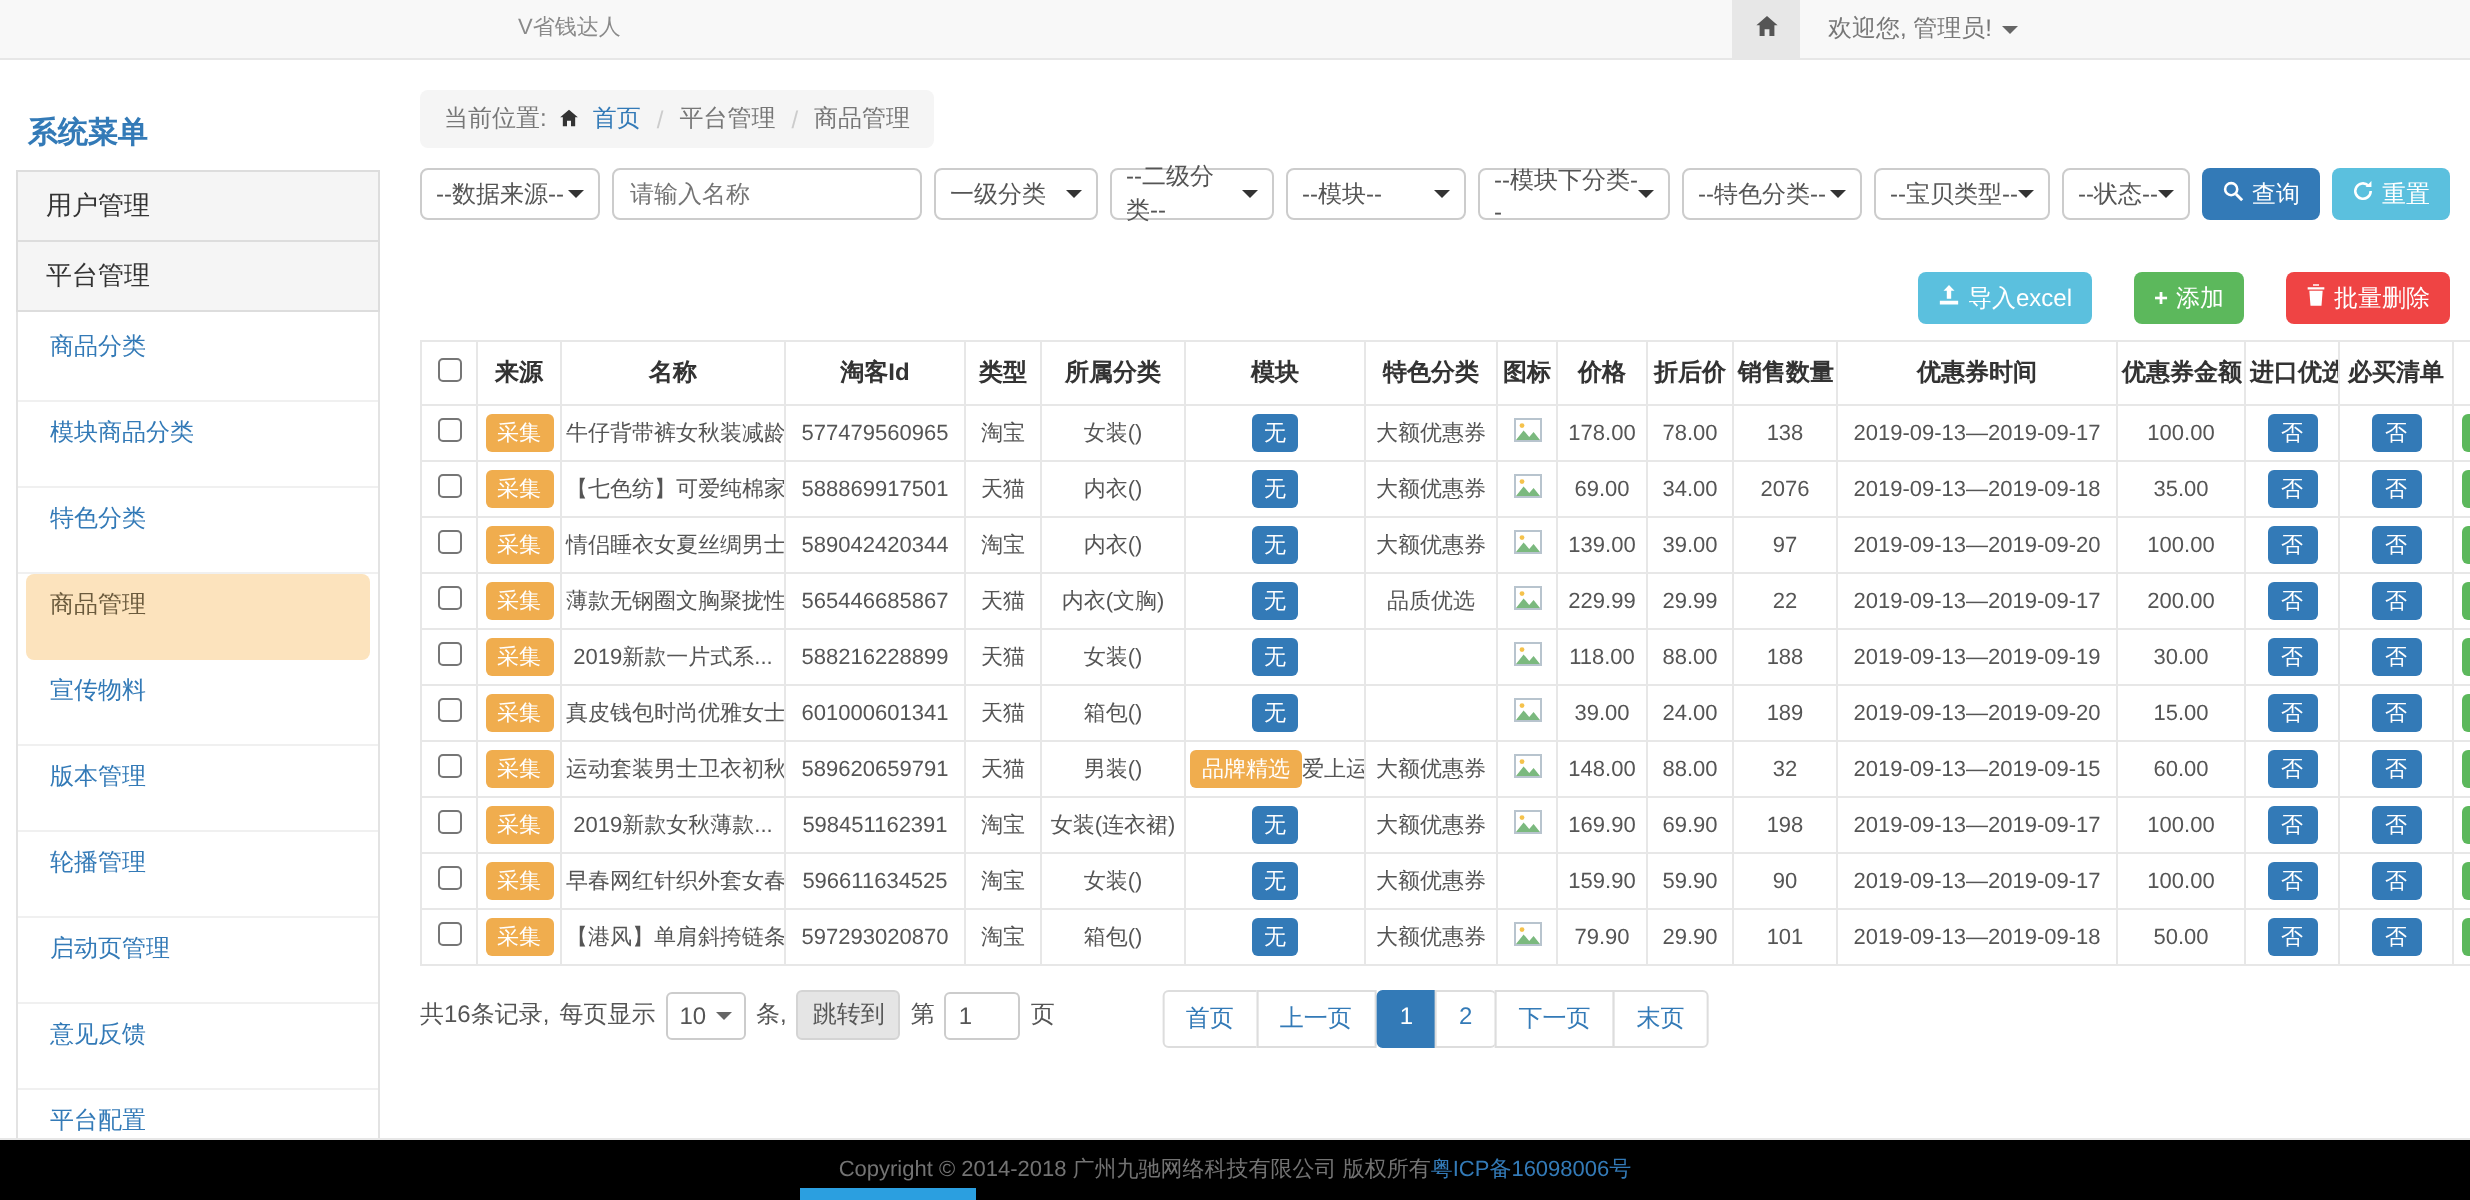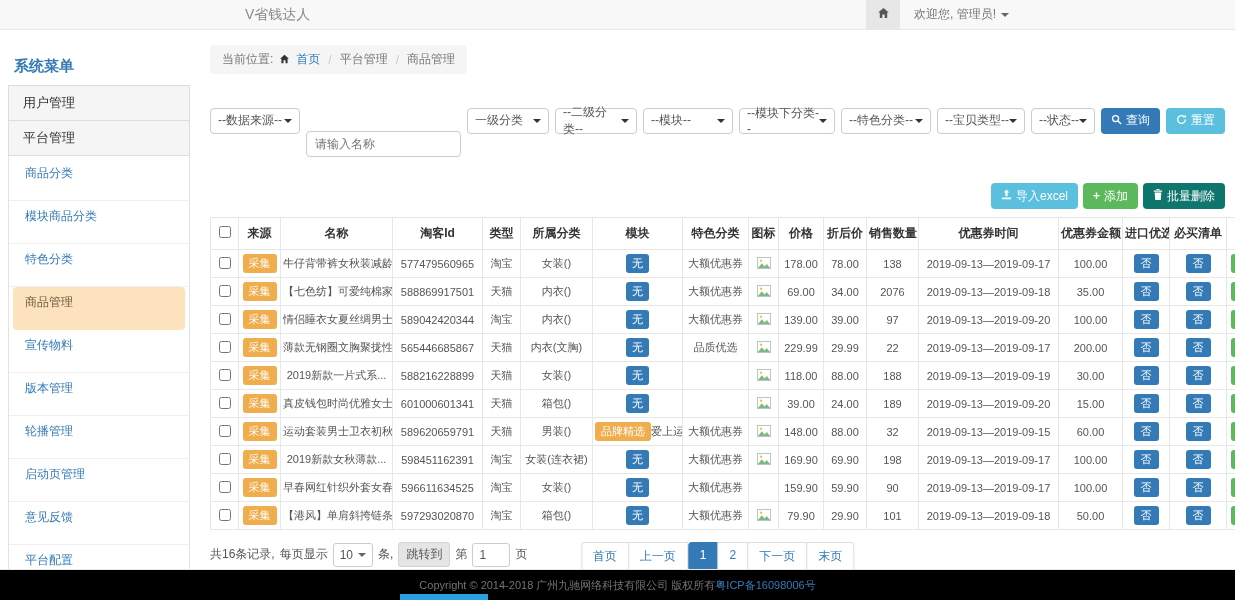--- a/index.html
+++ b/index.html
@@ -2,21 +2,21 @@
 <html><head>
 <meta charset="utf-8">
 <style>
   * { margin:0; padding:0; box-sizing:border-box; }
   html,body { width:1235px; height:600px; overflow:hidden; background:#fff;
               font-family:"Liberation Sans","DejaVu Sans",sans-serif; font-size:12px; color:#555; }
 
   
   .topbar { position:absolute; left:0; top:0; width:1235px; height:30px;
             background:#f8f8f8; border-bottom:1px solid #e7e7e7; z-index:20; }
-  .brand { position:absolute; left:245px; top:0; line-height:29px; font-size:14px; color:#8a8a8a; }
+  .brand { position:absolute; left:259px; top:0; line-height:29px; font-size:11px; color:#8a8a8a; }
   .topbar-right { position:absolute; left:866px; top:0; height:29px; display:flex; align-items:center; }
   .home-btn { width:34px; height:29px; background:#e7e7e7; display:flex; align-items:center; justify-content:center; }
   .welcome { margin-left:14px; color:#777; display:flex; align-items:center; gap:5px; cursor:pointer; }
   .caret { display:inline-block; width:0; height:0; border-left:4px solid transparent;
            border-right:4px solid transparent; border-top:4px solid #666; }
 
   
   .sidebar { position:absolute; left:8px; top:48px; width:182px; z-index:5; }
   .side-title { color:#337ab7; font-size:15px; font-weight:bold; padding:9px 6px 10px 6px; }
   .side-group { background:#f5f5f5; border:1px solid #ddd; margin-top:-1px;
@@ -41,23 +41,23 @@
          padding:0 7px; color:#555; cursor:pointer; flex:0 0 auto; }
   .sel .caret { border-top-color:#333; }
   .txt-input { height:26px; border:1px solid #ccc; border-radius:4px; padding:0 8px;
                font-size:12px; color:#555; font-family:inherit; }
   .btn { height:26px; border:none; border-radius:4px; color:#fff; font-size:12px;
          display:inline-flex; align-items:center; gap:4px; padding:0 10px; cursor:pointer;
          font-family:inherit; }
   .btn-primary { background:#337ab7; }
   .btn-info    { background:#5bc0de; }
   .btn-success { background:#5cb85c; }
-  .btn-danger  { background:#0f766e; }
-
-  .toolbar { display:flex; justify-content:flex-end; gap:5px; margin-top:26px; }
+  .btn-danger  { background:#ef4444; }
+
+  .toolbar { display:flex; justify-content:flex-end; gap:21px; margin-top:26px; }
 
   
   table { width:100%; border-collapse:collapse; table-layout:fixed; margin-top:8px;
           font-size:11px; }
   th, td { border:1px solid #e7e7e7; text-align:center; white-space:nowrap; overflow:hidden; }
   th { padding:7px 2px; color:#333; font-size:12px; font-weight:bold; background:#fff;margin-top:20px; }
   td { padding:4px 2px; color:#555; height:27px; }
   .badge { display:inline-block; color:#fff; border-radius:3px; padding:2px 6px; font-size:11px; }
   .bg-orange { background:#f0ad4e; }
   .bg-blue   { background:#337ab7; }
@@ -154,21 +154,21 @@
     <span>平台管理</span>
     <span class="sep">/</span>
     <span>商品管理</span>
   </div>
 
   <div class="filter-row">
     <div class="sel" style="width:90px">
         <span>--数据来源--</span>
         <span class="caret"></span>
       </div>
-    <input class="txt-input" style="width: 155px; margin-top: 47px;" placeholder="请输入名称">
+    <input class="txt-input" style="width: 155px;" placeholder="请输入名称">
     <div class="sel" style="width:82px">
         <span>一级分类</span>
         <span class="caret"></span>
       </div>
     <div class="sel" style="width:82px">
         <span>--二级分类--</span>
         <span class="caret"></span>
       </div>
     <div class="sel" style="width:90px">
         <span>--模块--</span>

